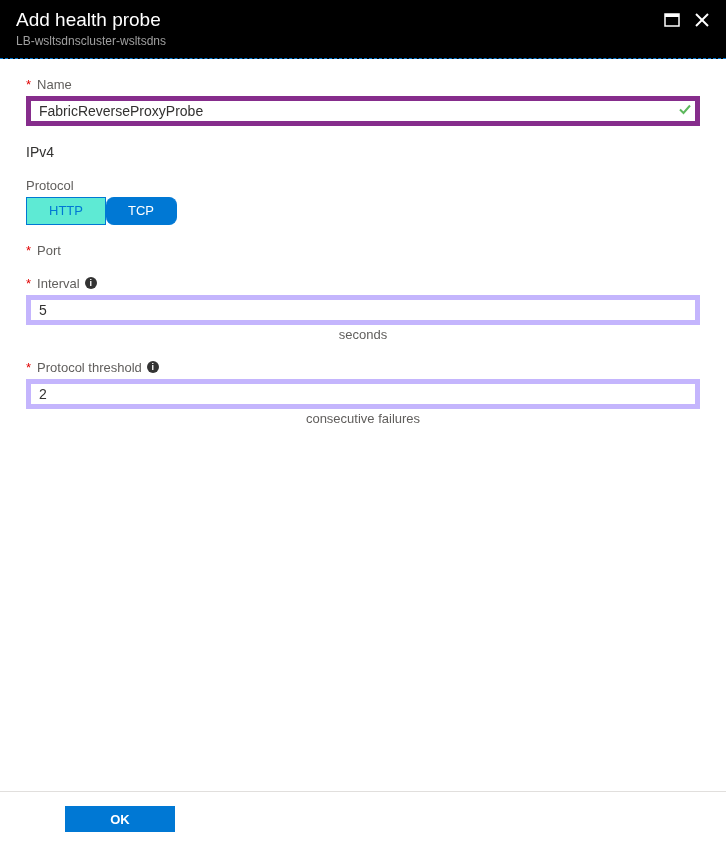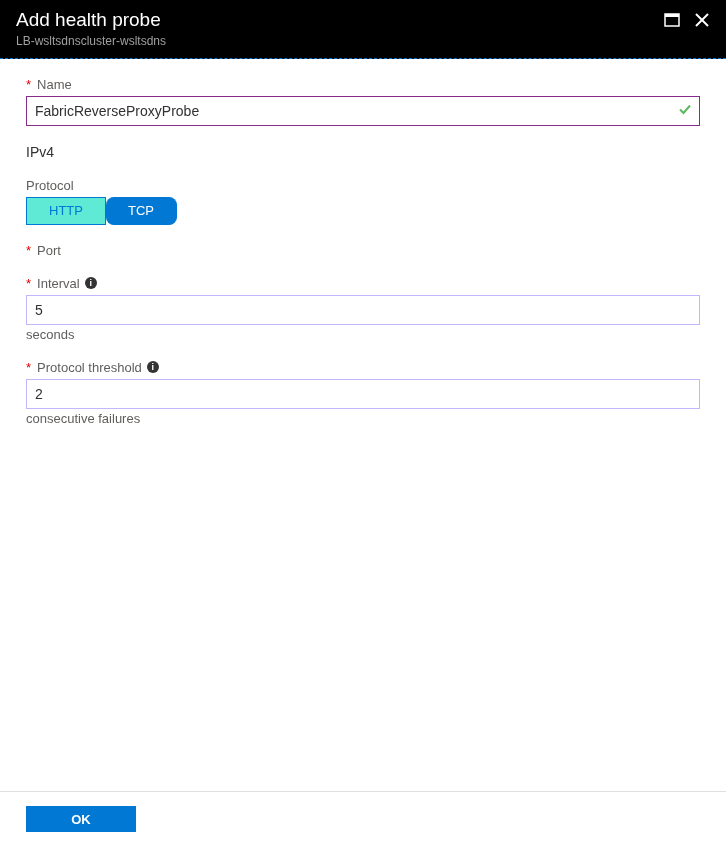--- a/index.html
+++ b/index.html
@@ -88,21 +88,21 @@
       font-style: normal;
       margin-left: 1px;
     }
     .input-wrapper {
       position: relative;
     }
     .text-input {
       width: 100%;
       height: 30px;
       padding: 5px 30px 5px 8px;
-      border: 1px solid #c4b5fd;
+      border: 5px solid #c4b5fd;
       font-size: 14px;
       font-family: inherit;
       color: #323130;
       background: #ffffff;
     }
     .text-input.validated {
       border-color: #862d8c;
     }
     .check-icon {
       position: absolute;
@@ -132,39 +132,40 @@
     }
     .toggle-btn.selected {
       background: #0078d4;
       color: #ffffff;
     }
     .toggle-btn:not(:first-child) {
       border-left: none;
       border-radius: 8px;
     }
     .hint {
-      text-align: left;
+      text-align: center;
       font-size: 13px;
       color: #605e5c;
       margin-top: 2px;
     }
     .footer {
       border-top: 1px solid #e1dfdd;
       padding: 14px 26px 18px 26px;
     }
     .ok-button {
       background: #0078d4;
       color: #ffffff;
       border: none;
       height: 26px;
       width: 110px;
       font-size: 13px;
       font-weight: 600;
       cursor: pointer;
       font-family: inherit;
+      margin-left: 39px;
     }
   </style>
 </head>
 <body>
 
 <div class="header">
   <div class="header-left">
     <div class="header-title">Add health probe</div>
     <div class="header-subtitle">LB-wsltsdnscluster-wsltsdns</div>
   </div>

